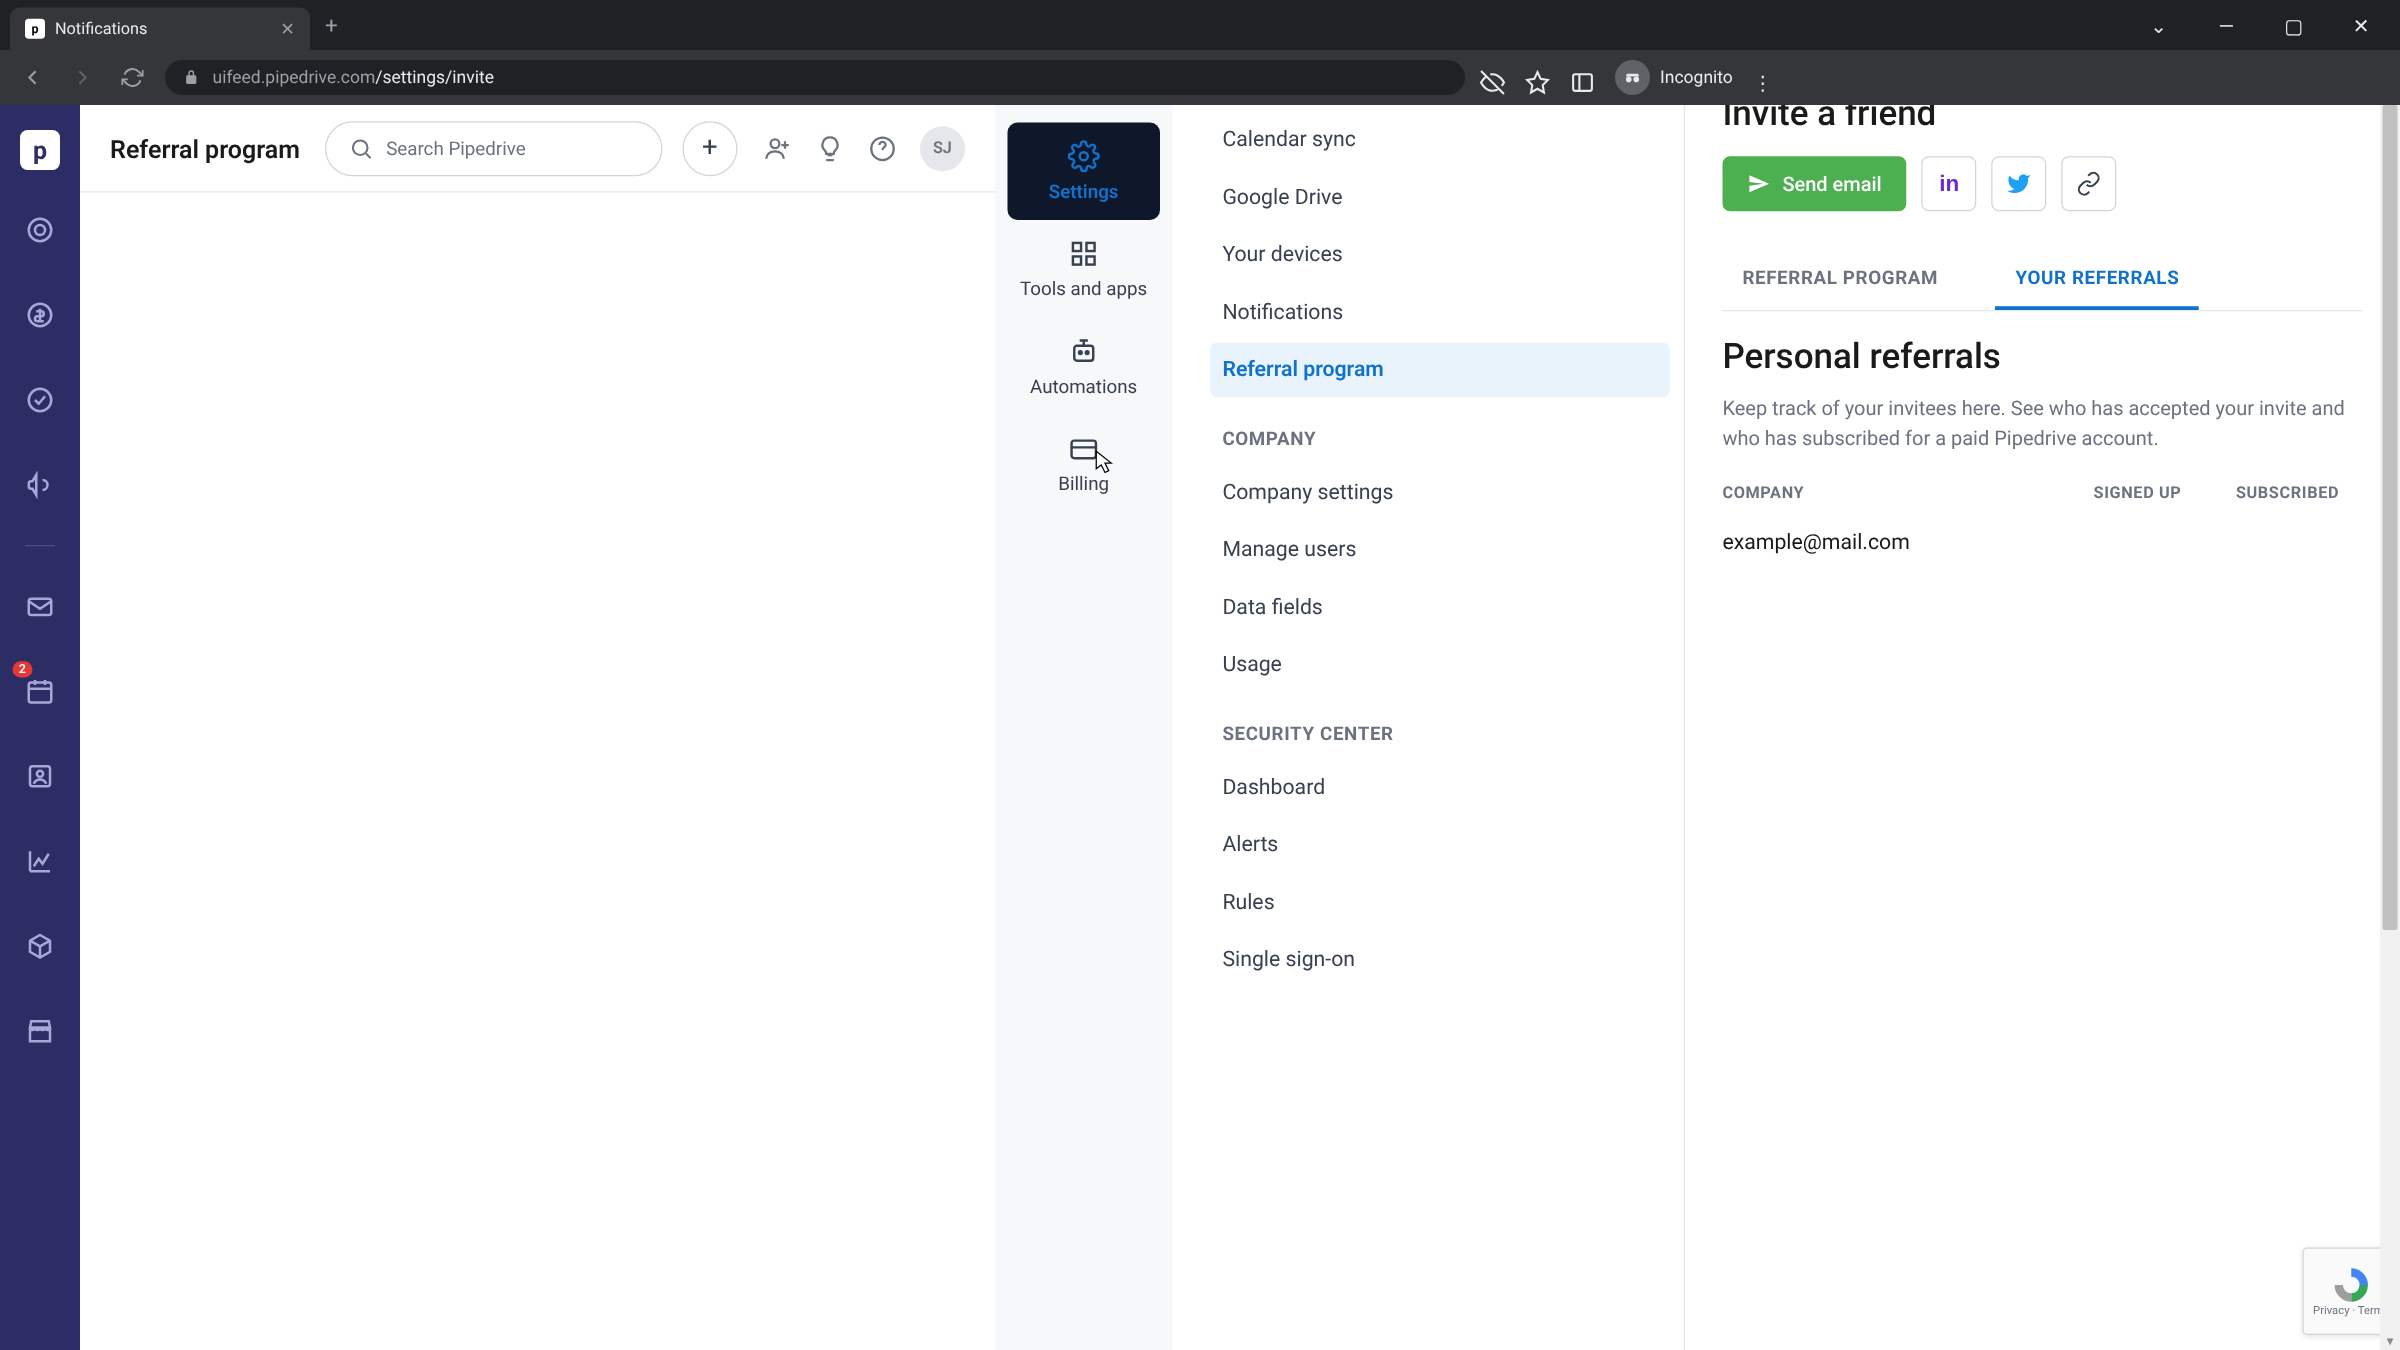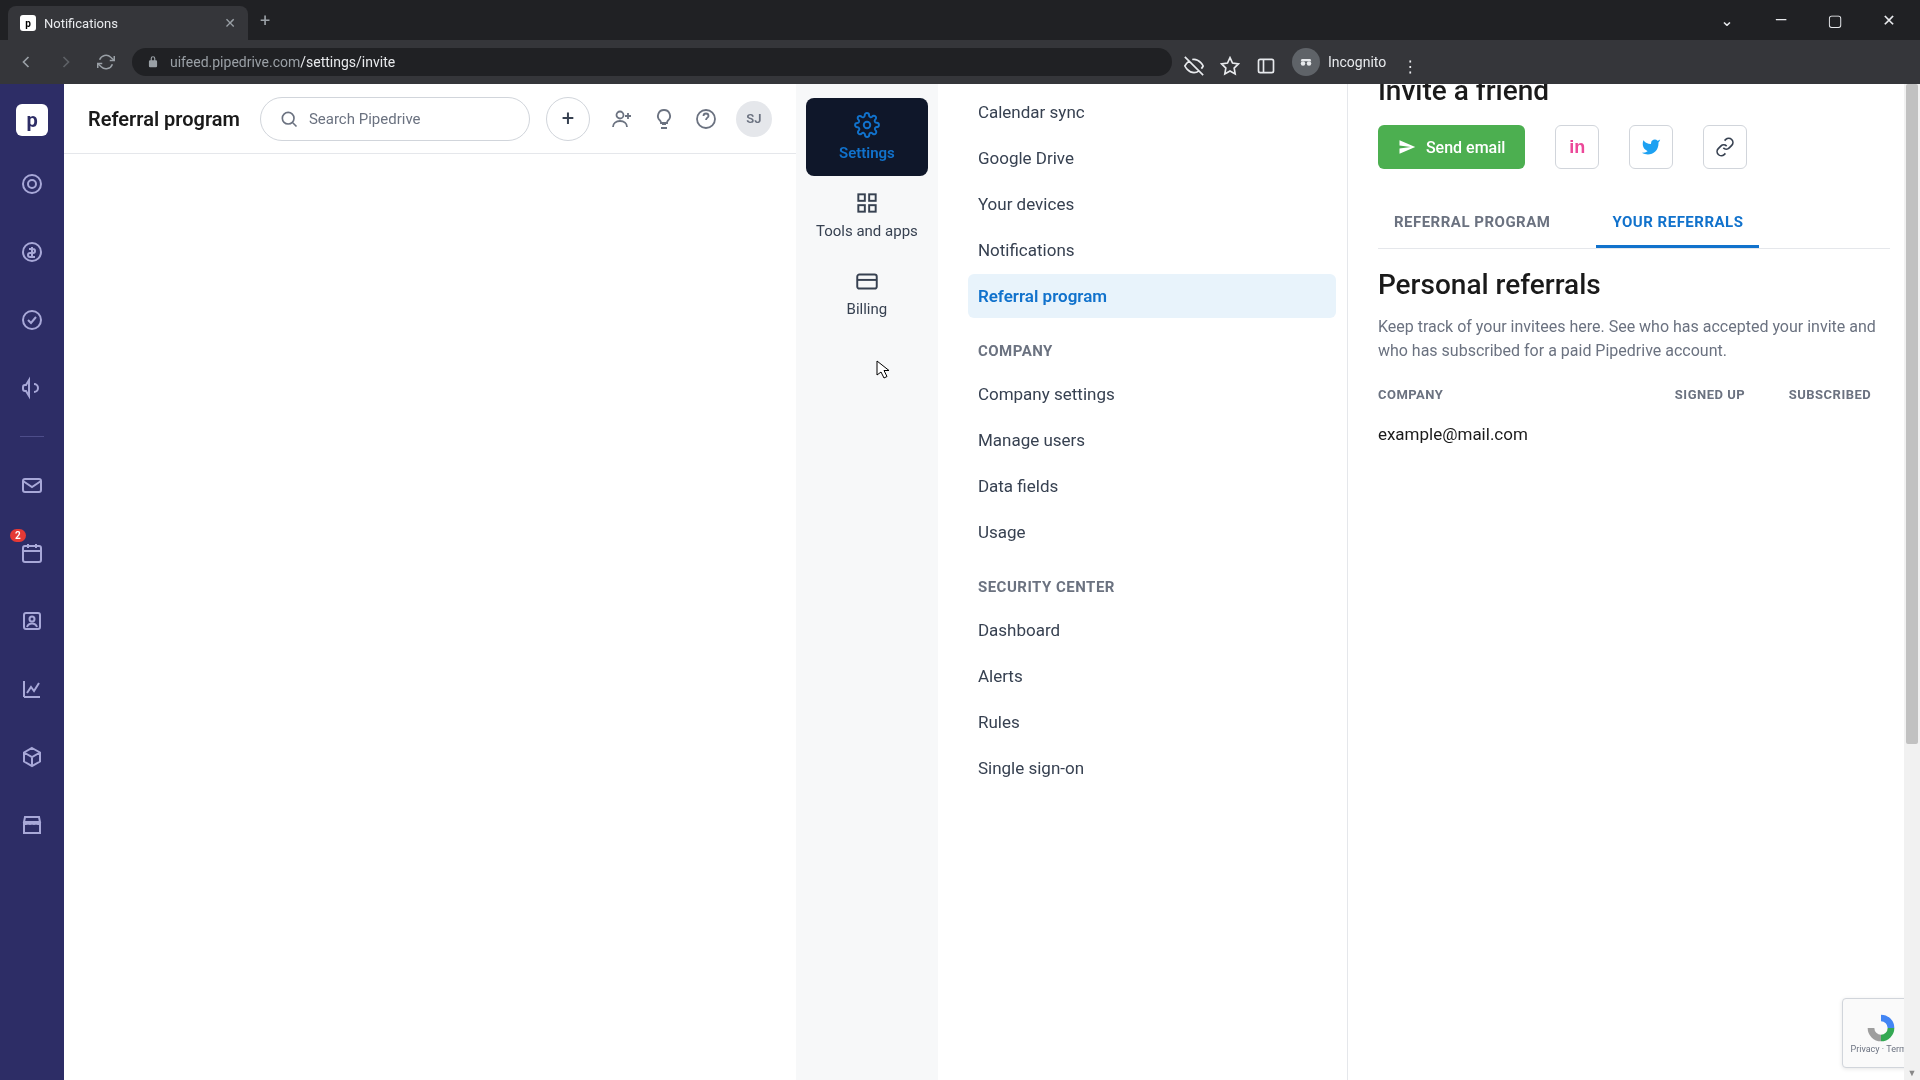--- a/index.html
+++ b/index.html
@@ -50,24 +50,24 @@
 .sb1-item svg { width: 26px; height: 26px; }
 
 .sidebar2 { width: 410px; background: #fff; overflow-y: auto; box-shadow: inset -1px 0 0 #e5e7eb; padding-top: 4px; }
 .sb2-link { display: block; padding: 12px 20px; font-size: 17px; color: #374151; cursor: pointer; margin: 2px 20px 2px 20px; border-radius: 6px; }
 .sb2-link.active { background: #e8f3fb; color: #1172cc; font-weight: 600; }
 .sb2-header { padding: 22px 20px 10px 40px; font-size: 15px; font-weight: 700; letter-spacing: .5px; color: #6b7280; }
 .sb2-group .sb2-link { margin-left: 30px; margin-right: 12px; padding-left: 10px; font-size: 17px; }
 
 .panel { flex: 1; background: #fff; overflow-y: auto; padding: 0 30px; position: relative; }
 .invite-head { font-size: 28px; font-weight: 500; color: #1a1a1a; margin-top: -10px; }
-.invite-actions { display: flex; gap: 30px; margin-top: 18px; }
+.invite-actions { display: flex; gap: 12px; margin-top: 18px; }
 .btn-send { background: #4caf50; color: #fff; border: none; border-radius: 6px; height: 44px; padding: 0 20px; display: flex; align-items: center; gap: 10px; font-size: 16px; font-weight: 500; cursor: pointer; }
 .social-btn { width: 44px; height: 44px; border: 1px solid #d1d5db; border-radius: 6px; background: #fff; display: flex; align-items: center; justify-content: center; cursor: pointer; }
-.linkedin { color: #ec4899; font-weight: 700; font-size: 18px; font-family: Arial; }
+.linkedin { color: #6d28d9; font-weight: 700; font-size: 18px; font-family: Arial; }
 .twitter { color: #1da1f2; }
 
 .tabs { display: flex; border-bottom: 1px solid #e5e7eb; margin-top: 30px; gap: 30px; }
 .tab-btn { padding: 14px 16px; font-size: 15px; font-weight: 700; letter-spacing: .5px; color: #6b7280; cursor: pointer; border-bottom: 3px solid transparent; }
 .tab-btn.active { color: #1172cc; border-bottom-color: #1172cc; }
 
 .section-title { font-size: 28px; font-weight: 500; color: #1a1a1a; margin-top: 19px; }
 .section-desc { font-size: 16px; color: #6b7280; margin-top: 14px; line-height: 1.5; max-width: 740px; }
 
 .ref-table { margin-top: 24px; }
@@ -260,20 +260,29 @@
           <span>Settings</span>
         </div>
         <div class="sb1-item">
           <svg viewBox="0 0 24 24" fill="none" stroke="currentColor" stroke-width="1.8">
               <rect x="4" y="4" width="6" height="6"></rect>
               <rect x="14" y="4" width="6" height="6"></rect>
               <rect x="4" y="14" width="6" height="6"></rect>
               <rect x="14" y="14" width="6" height="6"></rect>
             </svg>
           <span>Tools and apps</span>
+        </div>
+        <div class="sb1-item">
+          <svg viewBox="0 0 24 24" fill="none" stroke="currentColor" stroke-width="1.8">
+              <rect x="5" y="8" width="14" height="11" rx="2"></rect>
+              <circle cx="9.5" cy="13" r="1"></circle>
+              <circle cx="14.5" cy="13" r="1"></circle>
+              <path d="M12 4v4M9 4h6"></path>
+            </svg>
+          <span>Automations</span>
         </div>
         <div class="sb1-item">
           <svg viewBox="0 0 24 24" fill="none" stroke="currentColor" stroke-width="1.8">
               <rect x="3" y="6" width="18" height="13" rx="2"></rect>
               <line x1="3" y1="11" x2="21" y2="11"></line>
             </svg>
           <span>Billing</span>
         </div>
       </aside>
 

